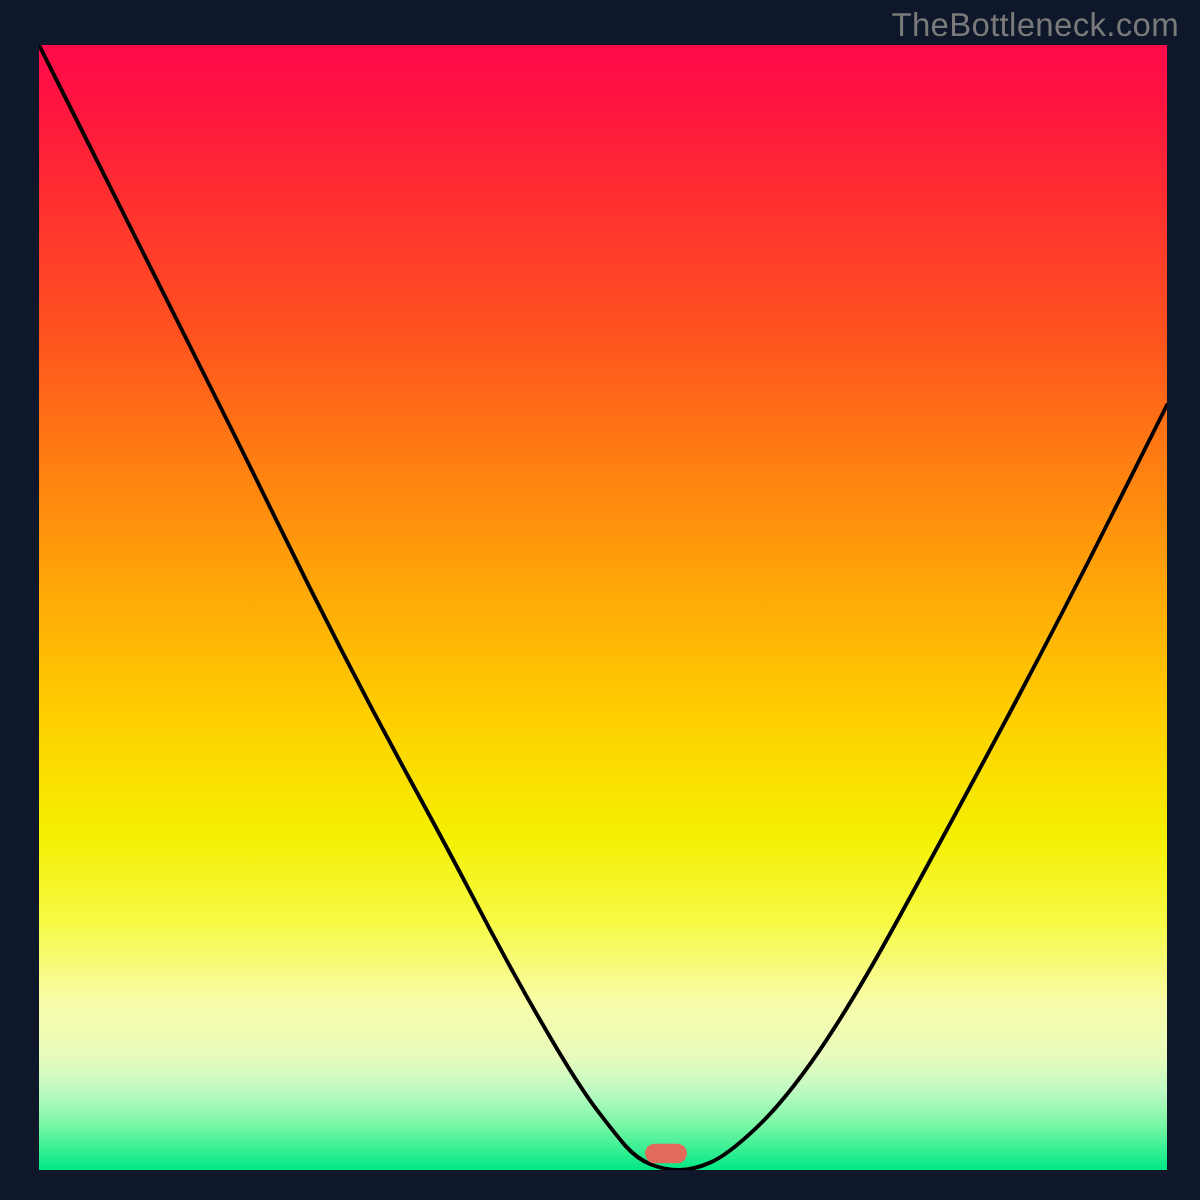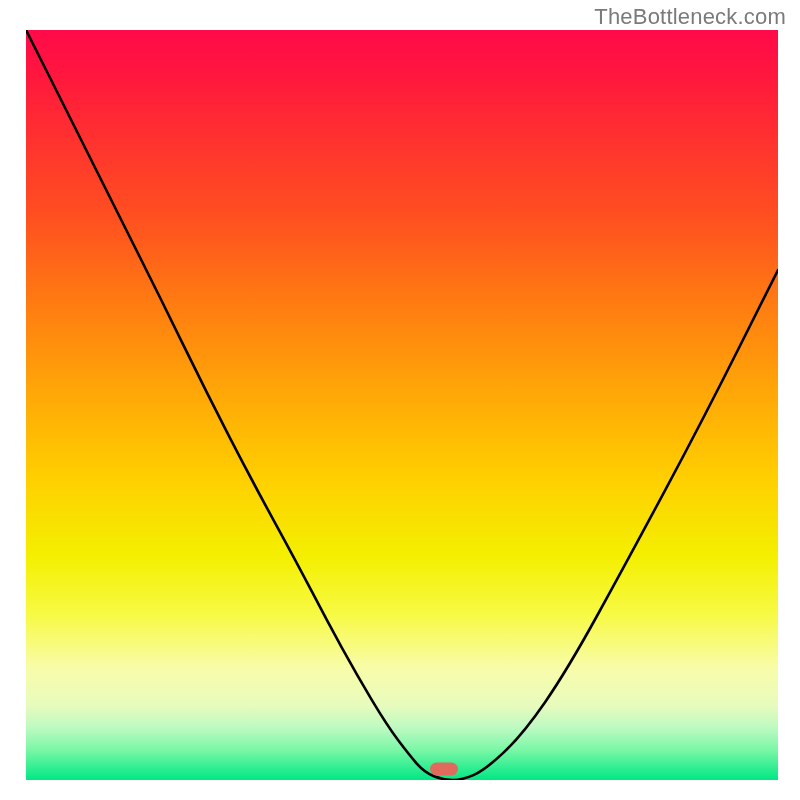--- a/index.html
+++ b/index.html
@@ -8,21 +8,21 @@
     width: 800px;
     height: 800px;
     background: #000;
     overflow: hidden;
     font-family: Arial, Helvetica, sans-serif;
   }
   .frame {
     position: relative;
     width: 800px;
     height: 800px;
-    background: #ffffff;
+    background: #0f172a;
   }
   .watermark {
     position: absolute;
     top: 4px;
     right: 14px;
     color: #7a7a7a;
     font-size: 22px;
     font-weight: 400;
     letter-spacing: 0.2px;
     z-index: 10;

